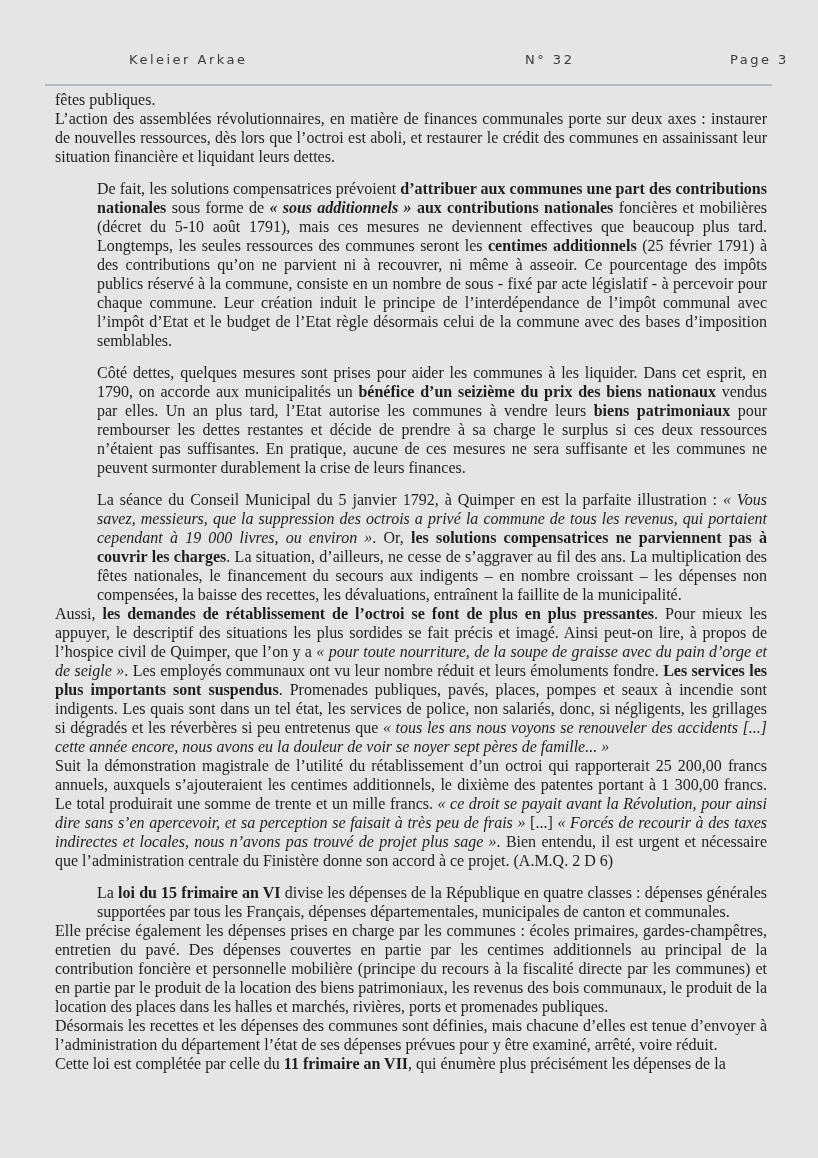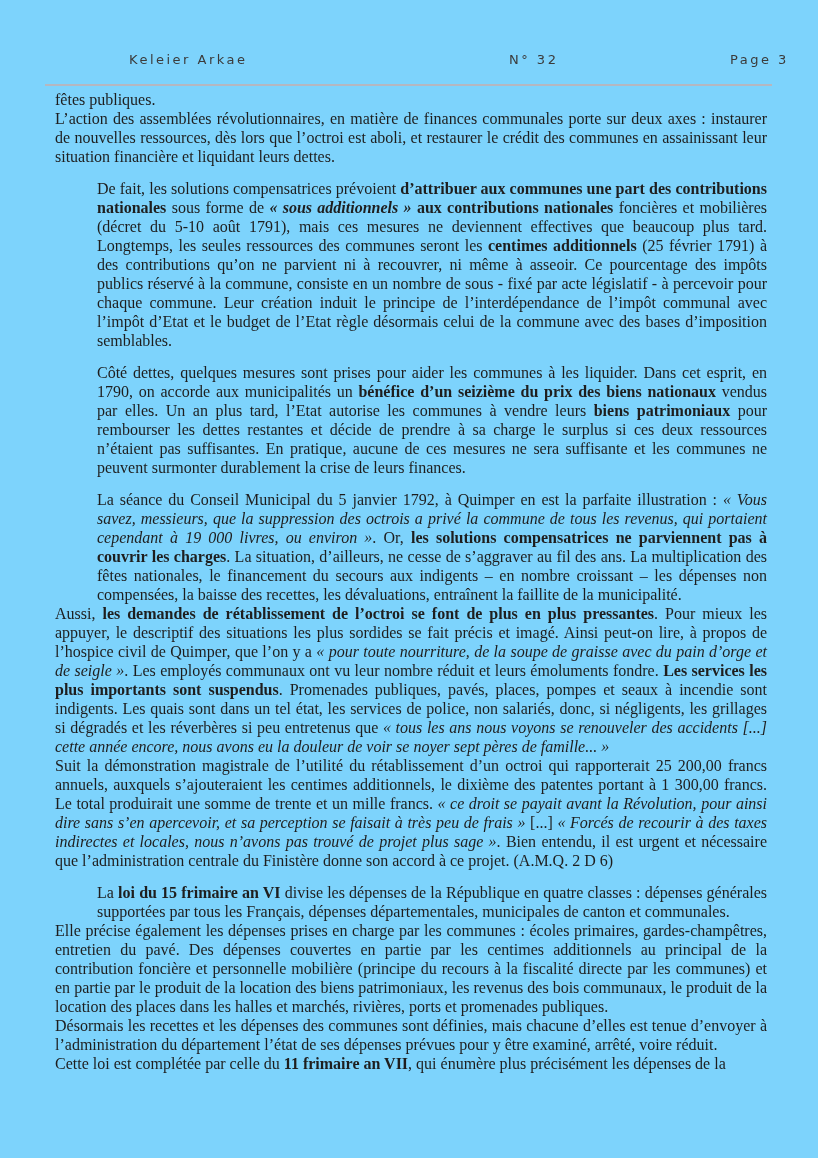--- a/index.html
+++ b/index.html
@@ -1,39 +1,39 @@
 <!DOCTYPE html>
 <html><head>
 <meta charset="utf-8">
 <style>
   html, body { margin: 0; padding: 0; }
   body { background: #ffffff; }
   .page {
     position: relative;
     width: 818px;
     height: 1158px;
-    background: #7dd3fc;
+    background: #e5e5e5;
     overflow: hidden;
   }
   .header-bar {
     position: absolute;
     left: 0; top: 0;
     width: 818px; height: 84px;
   }
   .h-item {
     position: absolute;
     top: 52px;
     font-family: "DejaVu Sans", sans-serif;
     font-size: 13px;
     letter-spacing: 2.5px;
     color: #3b3b3b;
     white-space: nowrap;
   }
   .h-title { left: 129px; }
-  .h-issue { left: 509px; }
+  .h-issue { left: 525px; }
   .h-page  { left: 730px; }
   .rule {
     position: absolute;
     left: 45px; top: 84px;
     width: 727px; height: 2px;
     background: #b5b7c0;
   }
   .doc-body {
     position: absolute;
     left: 55px; top: 90px;

